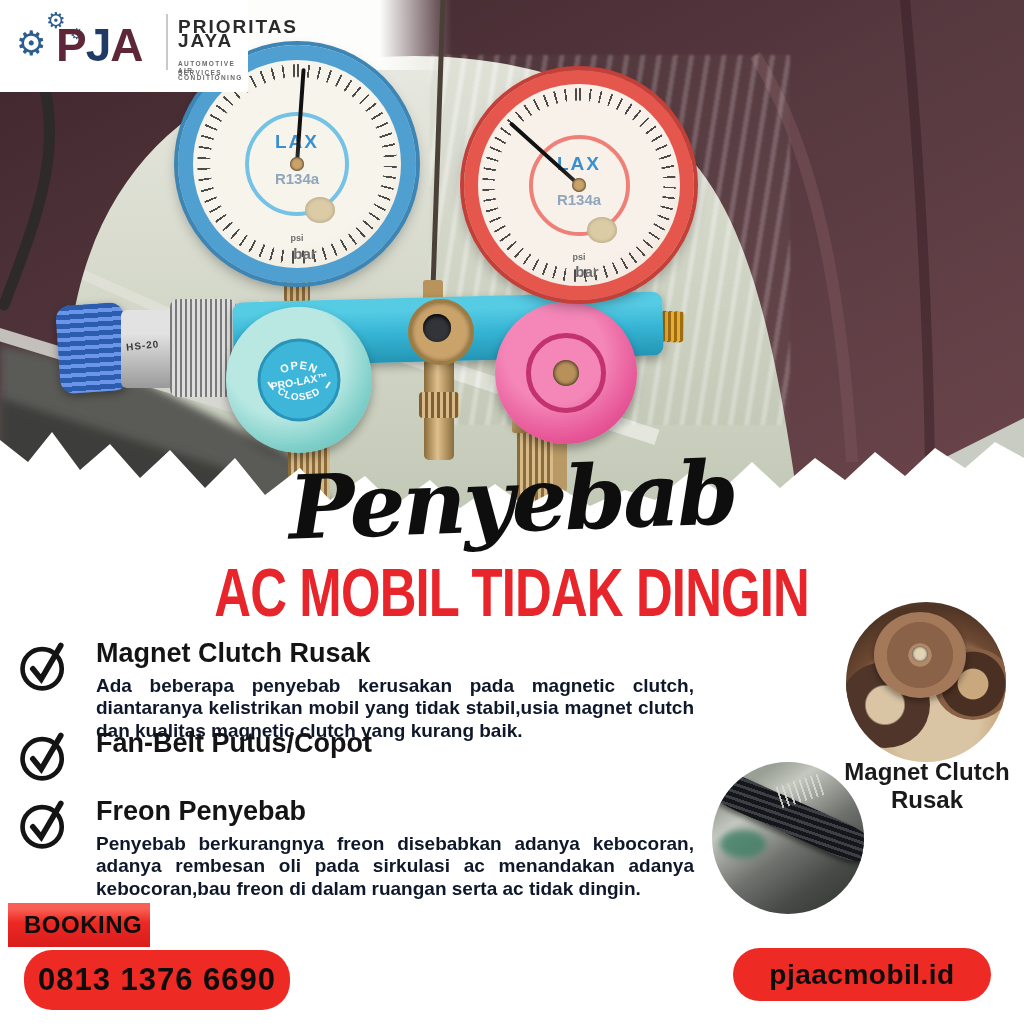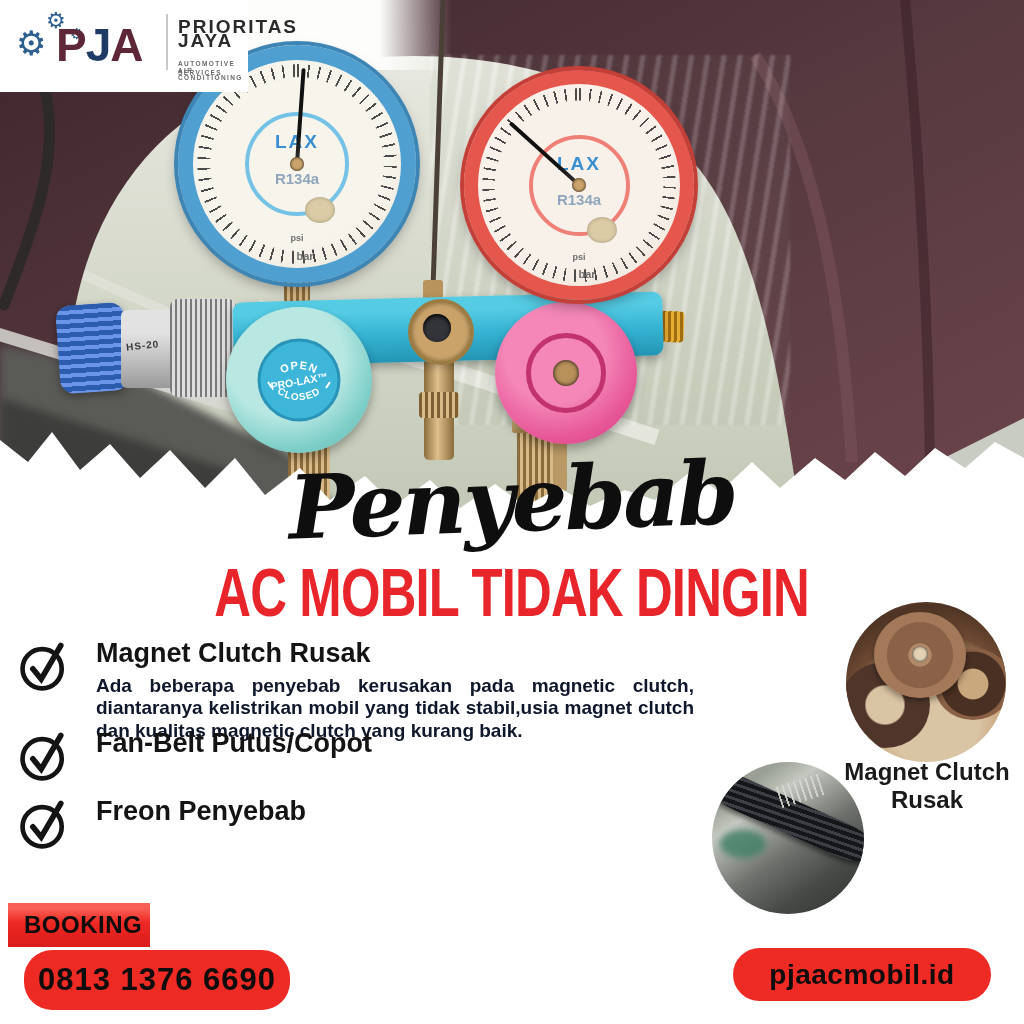--- a/index.html
+++ b/index.html
@@ -42,21 +42,21 @@
     background:repeating-conic-gradient(rgba(45,45,45,.85) 0deg 1.1deg, transparent 1.1deg 6.5deg);
     -webkit-mask:radial-gradient(circle, transparent 0 61%, #000 62% 73%, transparent 74%);
             mask:radial-gradient(circle, transparent 0 61%, #000 62% 73%, transparent 74%);}
   .inner-ring{position:absolute;inset:25%;border-radius:50%;}
   .gauge.blue .inner-ring{border:4px solid #74c2e6;}
   .gauge.red  .inner-ring{border:4px solid #ef8078;}
   .g-brand{position:absolute;left:0;right:0;top:34%;text-align:center;font-size:19px;font-weight:800;
     color:#3a8fd0;letter-spacing:2px;}
   .g-model{position:absolute;left:0;right:0;top:53%;text-align:center;font-size:15px;font-weight:700;color:#8fa6bd;}
   .g-unit-top{position:absolute;left:0;right:0;bottom:12%;text-align:center;font-size:9px;font-weight:700;color:#6d6d6d;}
-  .g-unit-bot{position:absolute;left:16px;right:0;bottom:3%;text-align:center;font-size:11px;font-weight:700;color:#6d6d6d;}
+  .g-unit-bot{position:absolute;left:16px;right:0;bottom:3%;text-align:center;font-size:15px;font-weight:700;color:#6d6d6d;}
   .g-sticker{position:absolute;left:54%;top:66%;width:30px;height:26px;border-radius:50%;
     background:#dccca6;box-shadow:inset 0 0 4px rgba(0,0,0,.25);}
   .needle{position:absolute;left:calc(50% - 2px);bottom:50%;width:4px;height:46%;
     background:linear-gradient(180deg,#111 0 70%, #333 100%);transform-origin:bottom center;border-radius:2px;}
   .gauge.blue .needle{transform:rotate(4deg);}
   .gauge.red  .needle{transform:rotate(-48deg);}
   .pivot{position:absolute;left:calc(50% - 7px);top:calc(50% - 7px);width:14px;height:14px;border-radius:50%;
     background:#caa36a;box-shadow:inset 0 0 3px #000;}
 
   
@@ -307,20 +307,21 @@
     </svg>
     <h3>Fan-Belt Putus/Copot</h3>
   </div>
 
   <div class="cause" id="cause3">
     <svg class="check" viewBox="0 0 60 60">
       <circle cx="28" cy="33" r="21" fill="none" stroke="#141414" stroke-width="5"></circle>
       <path d="M18,33 L27,44 L48,8" fill="none" stroke="#141414" stroke-width="6" stroke-linecap="round"></path>
     </svg>
     <h3>Freon Penyebab</h3>
+    <p>Penyebab berkurangnya freon disebabkan adanya kebocoran, adanya rembesan oli pada sirkulasi ac menandakan adanya kebocoran,bau freon di dalam ruangan serta ac tidak dingin.</p>
   </div>
 
   <div class="circle-photo" id="circ-magnet">
     <div class="ring2"></div>
     <div class="ring3"></div>
     <div class="disc"></div>
   </div>
   <div class="circle-caption" id="cap-magnet">Magnet Clutch Rusak</div>
 
   <div class="circle-photo" id="circ-fanbelt">

